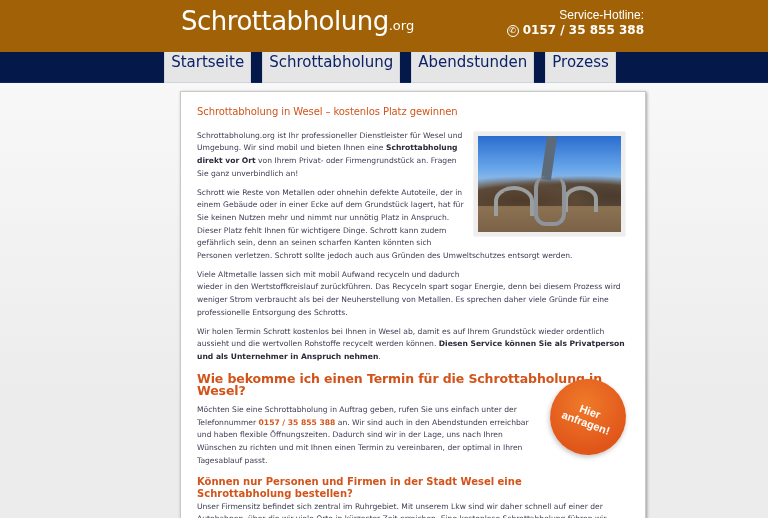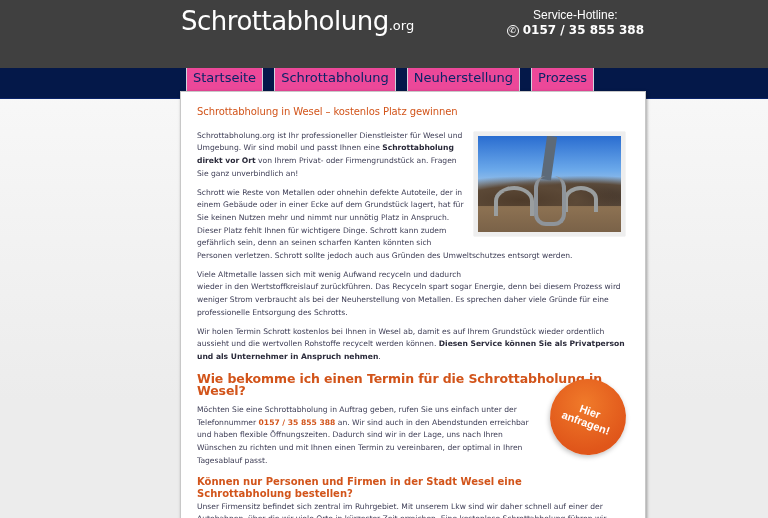--- a/index.html
+++ b/index.html
@@ -4,41 +4,41 @@
   <style>
     * { box-sizing: border-box; margin: 0; padding: 0; }
     html, body { width: 768px; height: 518px; overflow: hidden; }
     body {
       font-family: "DejaVu Sans", sans-serif;
       background: linear-gradient(#fbfbfb, #ececec 400px);
       color: #333;
       position: relative;
     }
     .header {
-      height: 68px;
-      background: #404040;
+      height: 52px;
+      background: #a16207;
       position: relative;
     }
     .logo {
       position: absolute;
       left: 181px;
       top: 6px;
       color: #fff;
       font-family: "DejaVu Sans", sans-serif;
       font-size: 26px;
       letter-spacing: -0.5px;
       white-space: nowrap;
     }
     .logo .tld { font-size: 13px; letter-spacing: 0; }
     .hotline {
       position: absolute;
       right: 124px;
       top: 8px;
       color: #fff;
-      text-align: center;
+      text-align: right;
       line-height: 15px;
     }
     .hotline .label { font-size: 12px; font-family: "Liberation Sans", sans-serif; }
     .hotline .number { font-size: 12px; font-weight: bold; display: flex; align-items: center; gap: 4px; justify-content: flex-end; }
     .phone-icon {
       width: 12px; height: 12px; border: 1.3px solid #fff; border-radius: 50%;
       display: inline-flex; align-items: center; justify-content: center;
       font-size: 8px; line-height: 1;
     }
     .nav {
@@ -46,23 +46,23 @@
       background: #041849;
       display: flex;
       justify-content: center;
       align-items: center;
       gap: 11px;
       padding-left: 12px;
       border-bottom: 1px solid #0b2368;
     }
     .nav a {
       display: inline-block;
-      background: #ec4899;
+      background: #e5e5e5;
       color: #0b2368;
-      font-size: 13px;
+      font-size: 15px;
       padding: 4px 6px;
       height: 32px;
       line-height: 12px;
       text-decoration: none;
       font-family: "DejaVu Sans", sans-serif;
       border: 1px solid #d0d4dd;
     }
     .content {
       position: absolute;
       left: 180px;
@@ -171,41 +171,41 @@
     <div class="number">
       <span class="phone-icon">✆</span>
       <span>0157 / 35 855 388</span>
     </div>
   </div>
 </div>
 
 <div class="nav">
   <a>Startseite</a>
   <a>Schrottabholung</a>
-  <a>Neuherstellung</a>
+  <a>Abendstunden</a>
   <a>Prozess</a>
 </div>
 
 <div class="content">
   <h1>Schrottabholung in Wesel – kostenlos Platz gewinnen</h1>
 
   <div class="float-img" title="Schrottgreifer vor Schrotthaufen">
     <div class="pile"></div>
     <div class="arm"></div>
     <div class="claw-l"></div>
     <div class="claw-r"></div>
     <div class="grab"></div>
   </div>
 
   <p>
-    <span>Schrottabholung.org ist Ihr professioneller Dienstleister für Wesel und Umgebung. Wir sind mobil und passt Ihnen eine </span><b>Schrottabholung direkt vor Ort</b><span> von Ihrem Privat- oder Firmengrundstück an. Fragen Sie ganz unverbindlich an!</span>
+    <span>Schrottabholung.org ist Ihr professioneller Dienstleister für Wesel und Umgebung. Wir sind mobil und bieten Ihnen eine </span><b>Schrottabholung direkt vor Ort</b><span> von Ihrem Privat- oder Firmengrundstück an. Fragen Sie ganz unverbindlich an!</span>
   </p>
   <p>Schrott wie Reste von Metallen oder ohnehin defekte Autoteile, der in einem Gebäude oder in einer Ecke auf dem Grundstück lagert, hat für Sie keinen Nutzen mehr und nimmt nur unnötig Platz in Anspruch. Dieser Platz fehlt Ihnen für wichtigere Dinge. Schrott kann zudem gefährlich sein, denn an seinen scharfen Kanten könnten sich Personen verletzen. Schrott sollte jedoch auch aus Gründen des Umweltschutzes entsorgt werden.</p>
   <p>
-    <span>Viele Altmetalle lassen sich mit wenig Aufwand recyceln und dadurch</span><br>
+    <span>Viele Altmetalle lassen sich mit mobil Aufwand recyceln und dadurch</span><br>
     <span>wieder in den Wertstoffkreislauf zurückführen. Das Recyceln spart sogar Energie, denn bei diesem Prozess wird weniger Strom verbraucht als bei der Neuherstellung von Metallen. Es sprechen daher viele Gründe für eine professionelle Entsorgung des Schrotts.</span>
   </p>
   <p>
     <span>Wir holen Termin Schrott kostenlos bei Ihnen in Wesel ab, damit es auf Ihrem Grundstück wieder ordentlich aussieht und die wertvollen Rohstoffe recycelt werden können. </span><b>Diesen Service können Sie als Privatperson und als Unternehmer in Anspruch nehmen</b><span>.</span>
   </p>
 
   <h2>Wie bekomme ich einen Termin für die Schrottabholung in Wesel?</h2>
   <p class="narrow">
     <span>Möchten Sie eine Schrottabholung in Auftrag geben, rufen Sie uns einfach unter der Telefonnummer </span><span class="phone-hl">0157 / 35 855 388</span><span> an. Wir sind auch in den Abendstunden erreichbar und haben flexible Öffnungszeiten. Dadurch sind wir in der Lage, uns nach Ihren Wünschen zu richten und mit Ihnen einen Termin zu vereinbaren, der optimal in Ihren Tagesablauf passt.</span>
   </p>

